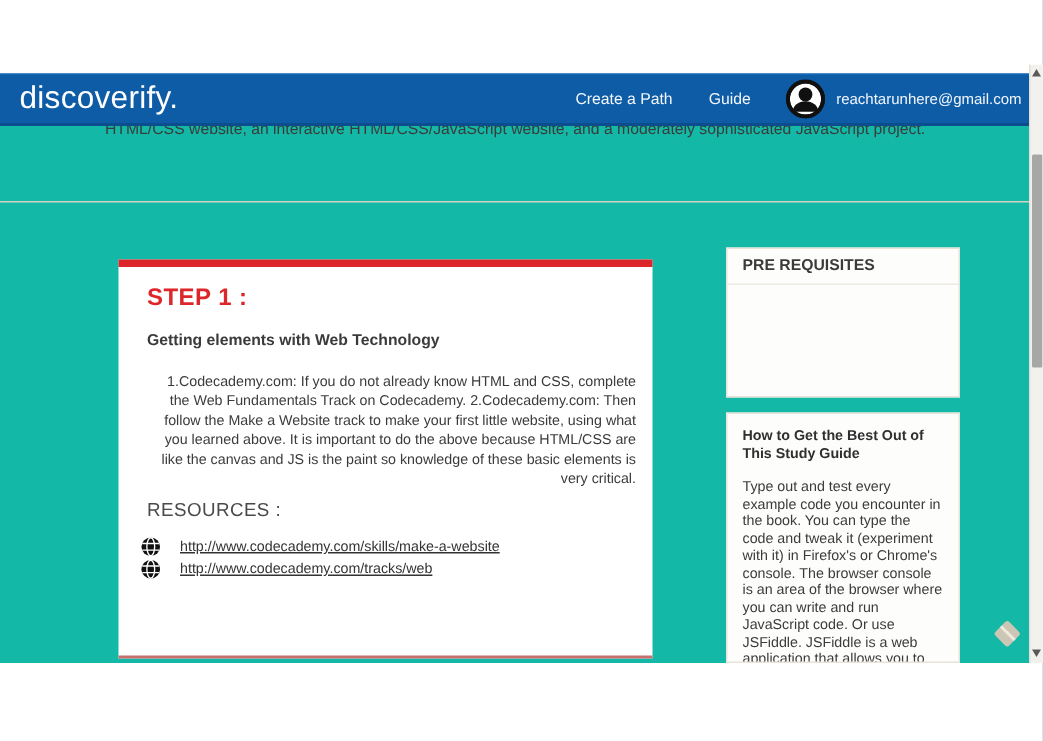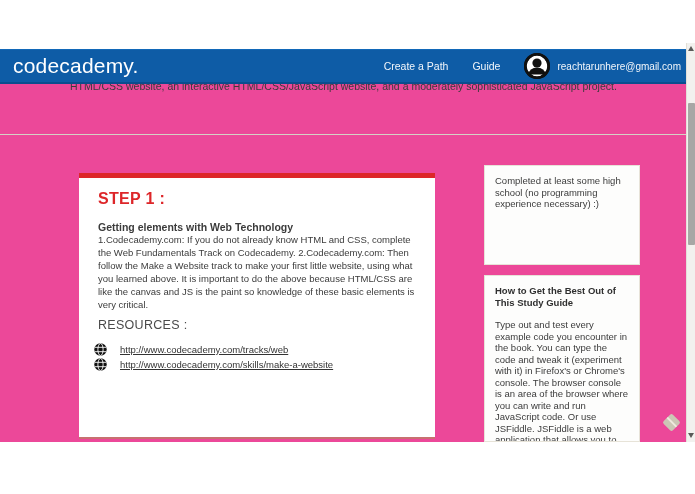--- a/index.html
+++ b/index.html
@@ -14,32 +14,32 @@
     background:#0e5ca6; border-top:1px solid #1268b8; border-bottom:2px solid #0b4d8e;
     display:flex; align-items:center; padding:0 6px 0 13px; }
   .brand { color:#ffffff; font-size:21px; font-weight:500; letter-spacing:.2px; cursor:pointer; }
   .nav-right { margin-left:auto; display:flex; align-items:center;justify-content:flex-end; }
   .nav-link { color:#f2f6fb; font-size:10.5px; margin-right:24px; cursor:pointer; white-space:nowrap; }
   .avatar { width:26px; height:26px; margin-right:7px; cursor:pointer; flex:0 0 auto; }
   .nav-email { color:#f2f6fb; font-size:10px; white-space:nowrap; cursor:pointer; }
 
   
   .content { position:absolute; left:0; top:41px; width:687px; height:358px;
-    background:#ec4899; overflow:hidden; }
+    background:#14b8a6; overflow:hidden; }
   .clipped-line { position:absolute; left:70px; top:-4px; font-size:10.5px;
     color:#3b3b3b; white-space:nowrap; line-height:12px; }
   .divider { position:absolute; left:0; top:50px; width:687px; height:1px; background:#d5d1c5; }
 
   
   .card { position:absolute; left:79px; top:89px; width:356px; height:266px;
     background:#ffffff; border-top:5px solid #dd2629; border-bottom:2px solid #c87070;
     padding:9px 12px 0 19px; overflow:hidden; }
   .card h2 { color:#dd2629; font-size:16px; font-weight:bold; letter-spacing:.3px; margin-top:3px; }
   .card h3 { color:#3b3b3b; font-size:10.5px; font-weight:bold; margin-top:13px; }
-  .card p.body { color:#3b3b3b; font-size:9.5px; line-height:13px; width:326px; }
+  .card p.body { color:#3b3b3b; font-size:9.5px; line-height:13px; margin-top:15px; width:326px;text-align:right; }
   .resources-label { color:#4a4a4a; font-size:12.5px; margin-top:7px; letter-spacing:.3px; }
   .res-list { margin-top:11px; }
   .res-row { display:flex; align-items:center; margin-bottom:2px; }
   .res-row .globe { width:13px; height:13px; margin-left:-4px; flex:0 0 auto; cursor:pointer; }
   .res-link { color:#333333; font-size:9.5px; text-decoration:underline; margin-left:13px; cursor:pointer; }
 
   
   .sidebar { position:absolute; left:484px; top:81px; width:156px; }
   .sbox { background:#fdfdfc; border:1px solid #e7e3d8; }
   .sbox-header { padding:5px 10px 6px; font-size:10.5px; font-weight:bold; color:#3b3b3b;
@@ -65,21 +65,21 @@
   .scroll-down { position:absolute; bottom:4px; left:1px; width:0; height:0; cursor:pointer;
     border-left:3.5px solid transparent; border-right:3.5px solid transparent;
     border-top:5px solid #5a5a58; }
 </style>
 </head>
 <body>
 
 <div class="viewport">
 
   <div class="navbar">
-    <div class="brand">codecademy.</div>
+    <div class="brand">discoverify.</div>
     <div class="nav-right">
       <span class="nav-link">Create a Path</span>
       <span class="nav-link">Guide</span>
       <svg class="avatar" viewBox="0 0 26 26">
         <circle cx="13" cy="13" r="13" fill="#101010"></circle>
         <circle cx="13" cy="13" r="10.4" fill="#ffffff"></circle>
         <circle cx="13" cy="10" r="4.6" fill="#101010"></circle>
         <path d="M4.5 21.5 a8.5 7 0 0 1 17 0 z" fill="#101010"></path>
         <path d="M13 0 a13 13 0 0 1 0 26 a13 13 0 0 1 0 -26 z M13 2.6 a10.4 10.4 0 0 0 0 20.8 a10.4 10.4 0 0 0 0 -20.8 z" fill="#101010" fill-rule="evenodd"></path>
       </svg>
@@ -97,36 +97,36 @@
       <h3>Getting elements with Web Technology</h3>
       <p class="body">1.Codecademy.com: If you do not already know HTML and CSS, complete the Web Fundamentals Track on Codecademy. 2.Codecademy.com: Then follow the Make a Website track to make your first little website, using what you learned above. It is important to do the above because HTML/CSS are like the canvas and JS is the paint so knowledge of these basic elements is very critical.</p>
       <div class="resources-label">RESOURCES :</div>
       <div class="res-list">
         <div class="res-row">
           <svg class="globe" viewBox="0 0 13 13">
             <circle cx="6.5" cy="6.5" r="6.2" fill="#111111"></circle>
             <ellipse cx="6.5" cy="6.5" rx="2.6" ry="6" fill="none" stroke="#ffffff" stroke-width="0.9"></ellipse>
             <path d="M0.8 4.3 H12.2 M0.8 8.7 H12.2" stroke="#ffffff" stroke-width="0.9" fill="none"></path>
           </svg>
-          <span class="res-link">http://www.codecademy.com/tracks/web</span>
+          <span class="res-link">http://www.codecademy.com/skills/make-a-website</span>
         </div>
         <div class="res-row">
           <svg class="globe" viewBox="0 0 13 13">
             <circle cx="6.5" cy="6.5" r="6.2" fill="#111111"></circle>
             <ellipse cx="6.5" cy="6.5" rx="2.6" ry="6" fill="none" stroke="#ffffff" stroke-width="0.9"></ellipse>
             <path d="M0.8 4.3 H12.2 M0.8 8.7 H12.2" stroke="#ffffff" stroke-width="0.9" fill="none"></path>
           </svg>
-          <span class="res-link">http://www.codecademy.com/skills/make-a-website</span>
+          <span class="res-link">http://www.codecademy.com/tracks/web</span>
         </div>
       </div>
     </div>
 
     <div class="sidebar">
       <div class="sbox prereq">
-        <div class="sbox-body">Completed at least some high school (no programming experience necessary) :)</div>
+        <div class="sbox-header">PRE REQUISITES</div>
       </div>
       <div class="sbox faq">
         <div class="sbox-body">
           <h4>How to Get the Best Out of This Study Guide</h4>
           <div>Type out and test every example code you encounter in the book. You can type the code and tweak it (experiment with it) in Firefox's or Chrome's console. The browser console is an area of the browser where you can write and run JavaScript code. Or use JSFiddle. JSFiddle is a web application that allows you to write and test your code online, which is great when you want to ask</div>
         </div>
       </div>
     </div>
 
     <div class="diamond">

